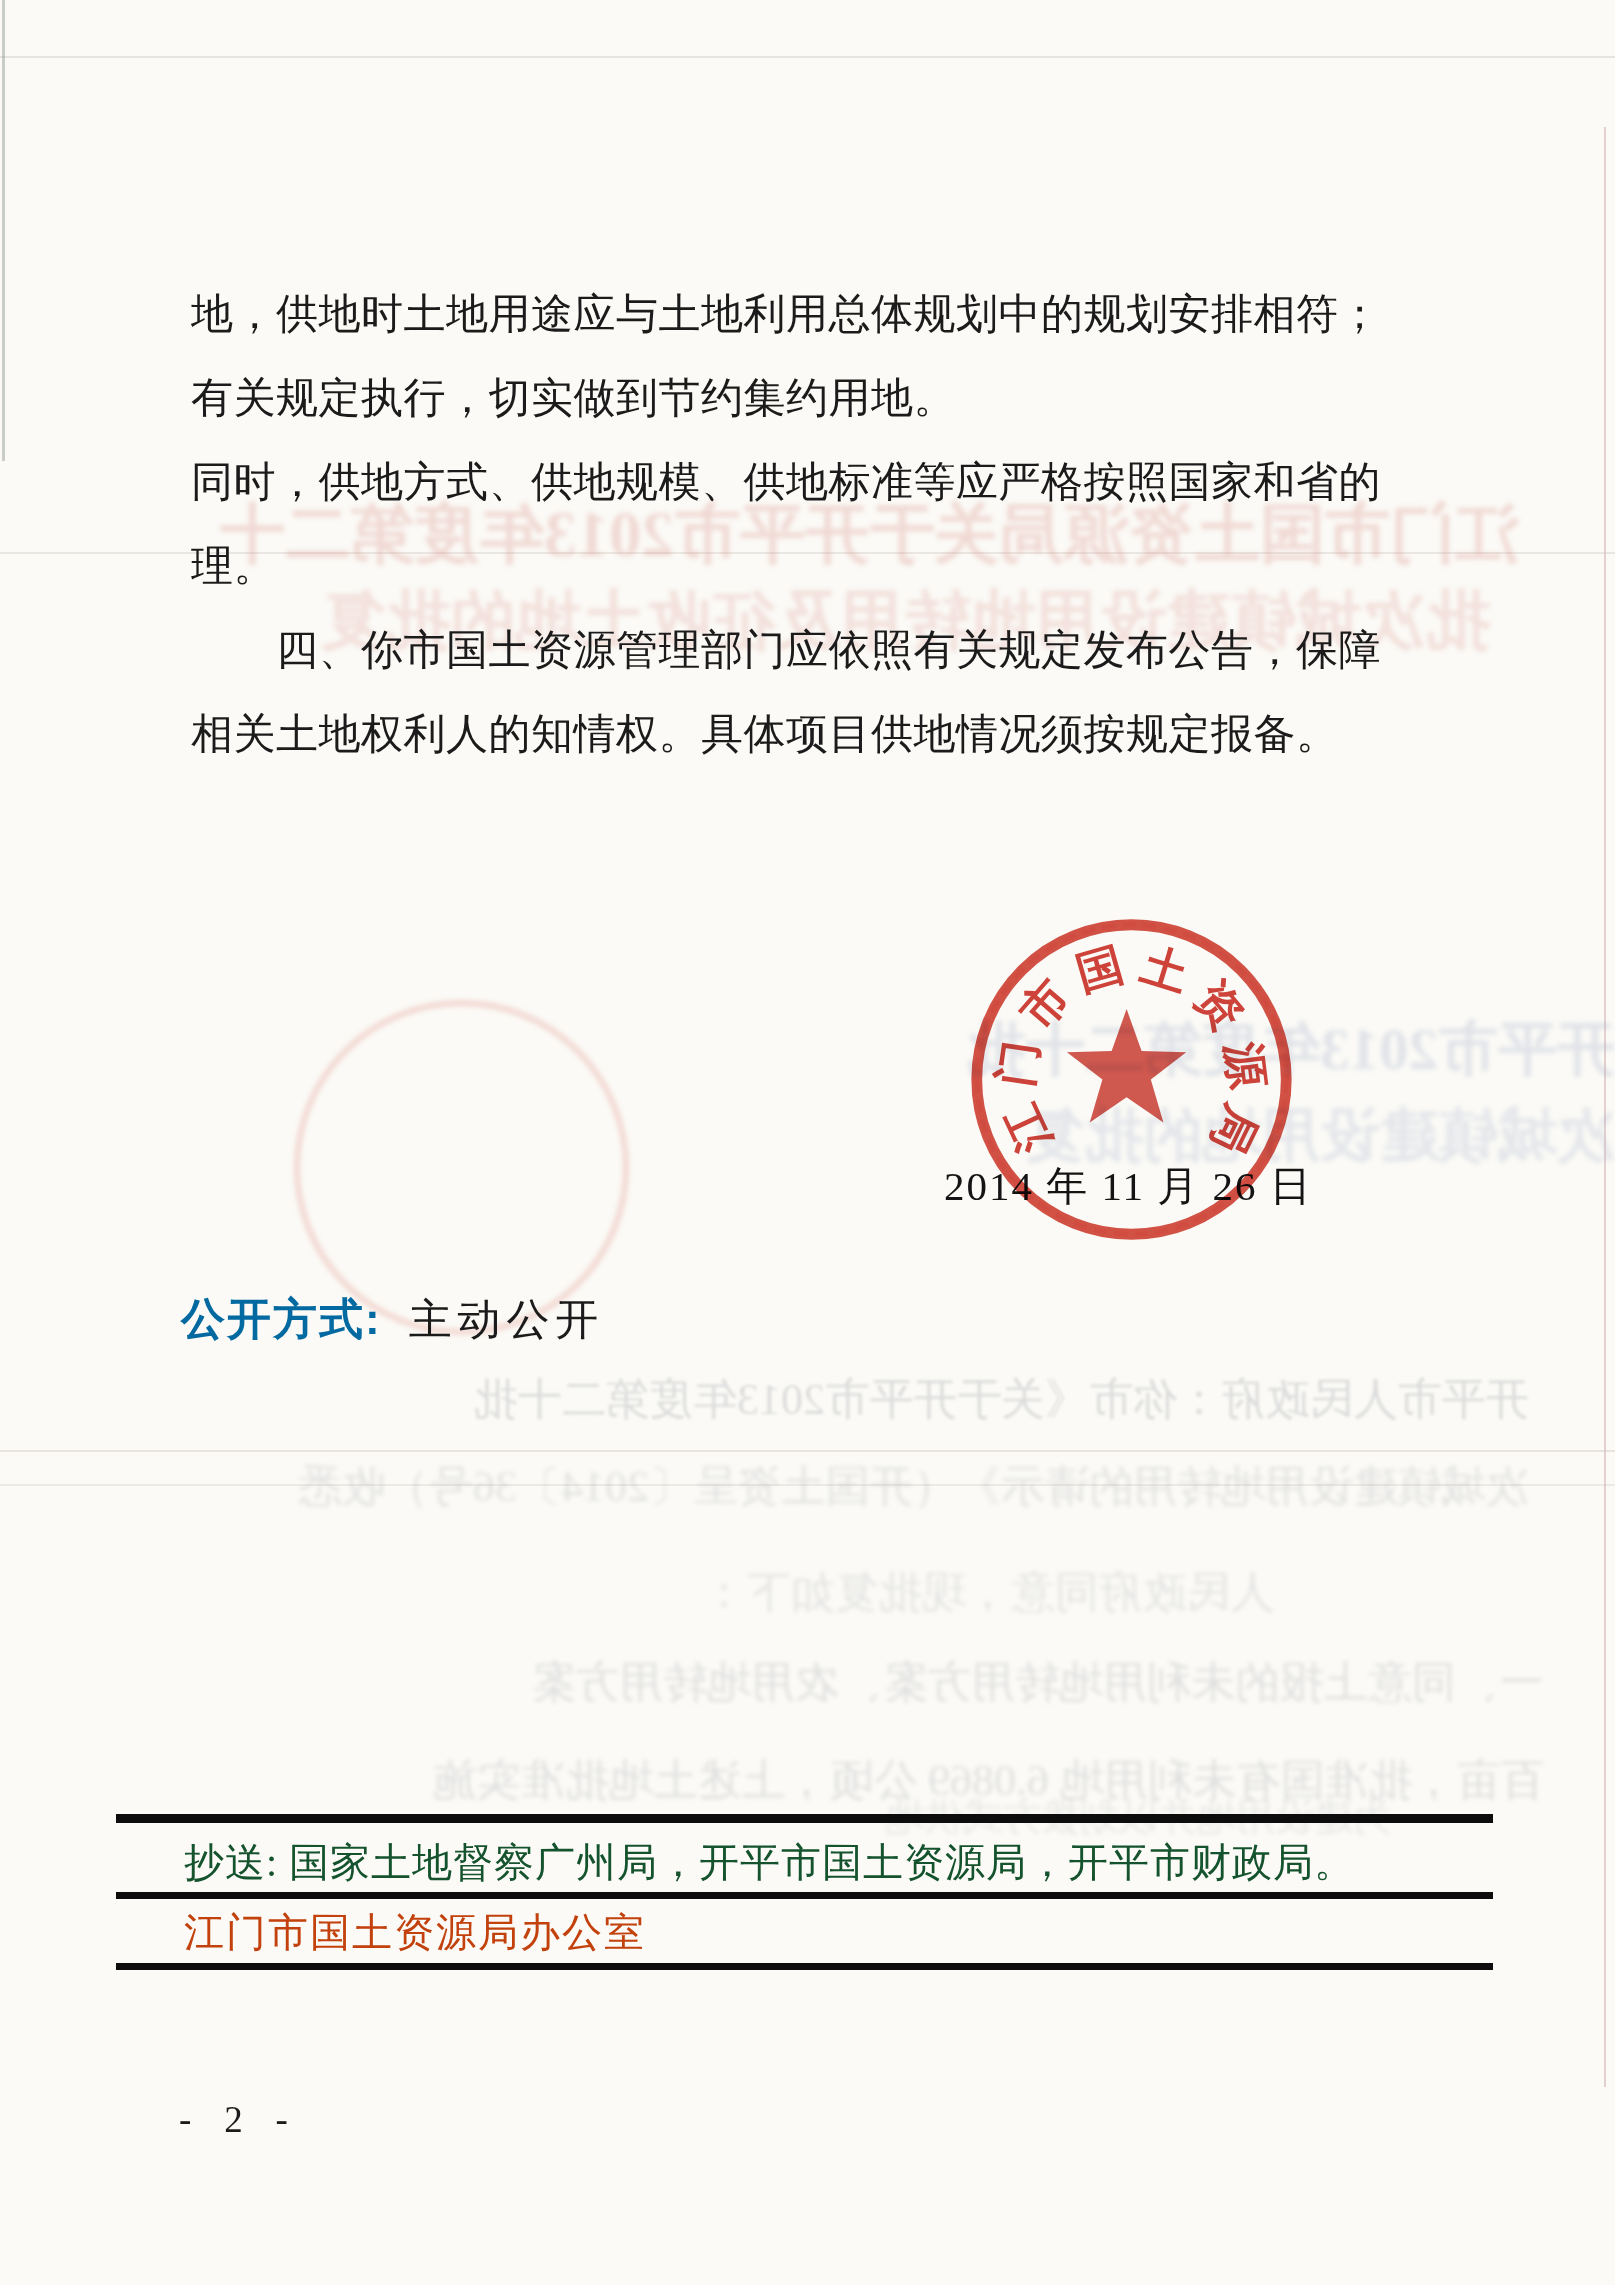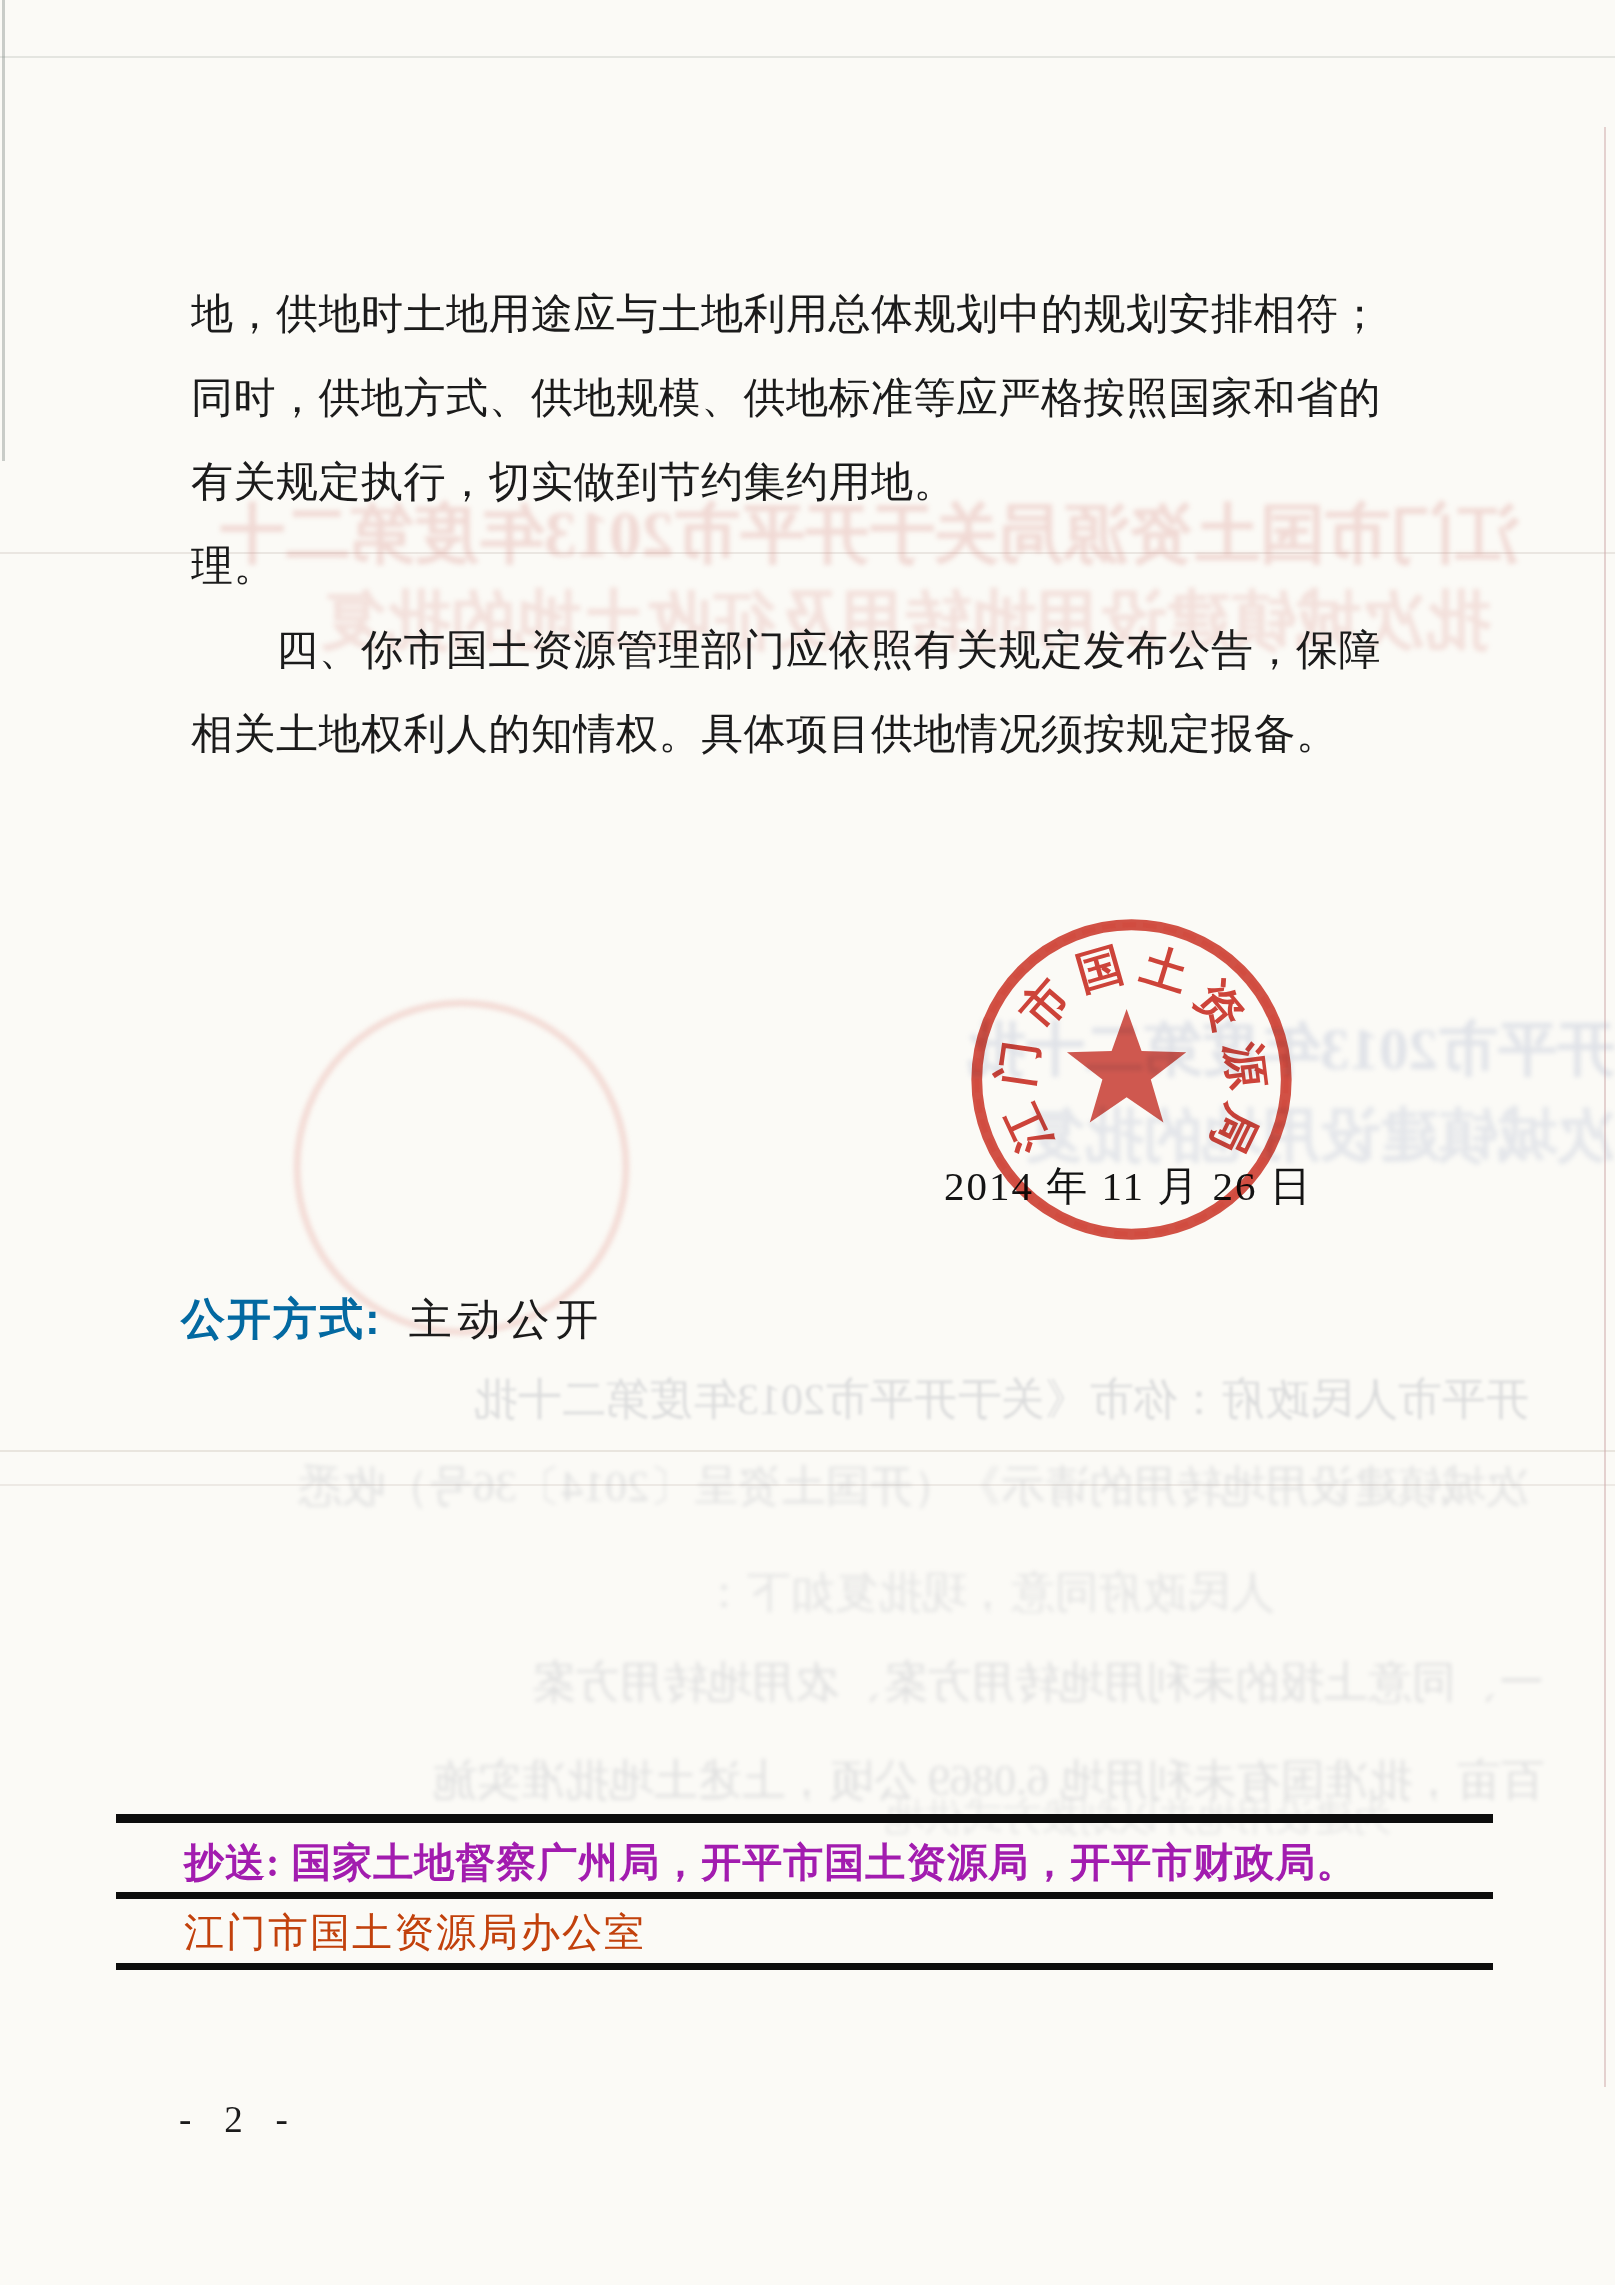--- a/index.html
+++ b/index.html
@@ -73,21 +73,21 @@
   }
   .publicity .val{font-size:43px;letter-spacing:5.9px;margin-left:27px;color:#1b1b1b;}
 
   
   .rule{position:absolute;left:116px;width:1377px;background:#0d0d0d;}
   .rule-top{top:1814px;height:8.8px;}
   .rule-mid{top:1892px;height:6.9px;}
   .rule-bot{top:1963px;height:6.9px;}
   .cc-line{
     position:absolute;left:184px;top:1835px;font-size:40px;
-    letter-spacing:1px;color:#a21caf;white-space:nowrap;font-weight:bold;
+    letter-spacing:1px;color:#14532d;white-space:nowrap;
   }
   .issuing-office{
     position:absolute;left:184px;top:1905px;font-size:40px;
     letter-spacing:2px;color:#c2410c;white-space:nowrap;
   }
   .print-date{
     position:absolute;right:196px;top:1905px;font-size:40px;
     letter-spacing:2px;color:#151515;white-space:nowrap;
   }
 
@@ -115,22 +115,22 @@
   <div class="ghost g4">开平市人民政府：你市《关于开平市2013年度第二十批</div>
   <div class="ghost g5">次城镇建设用地转用的请示》（开国土资呈〔2014〕36号）收悉</div>
   <div class="ghost g6">人民政府同意，现批复如下：</div>
   <div class="ghost g7">一、同意上报的未利用地转用方案、农用地转用方案</div>
   <div class="ghost g8">百亩，批准国有未利用地 6.0869 公顷，上述土地批准实施</div>
   <div class="ghost g9">为建设用地并以划拨方式供地</div>
   <div class="ghost-seal"></div>
 
   <div class="body-text" id="body-text">
       <div class="body-line">地，供地时土地用途应与土地利用总体规划中的规划安排相符；</div>
+      <div class="body-line">有关规定执行，切实做到节约集约用地。</div>
       <div class="body-line">同时，供地方式、供地规模、供地标准等应严格按照国家和省的</div>
-      <div class="body-line">有关规定执行，切实做到节约集约用地。</div>
       <div class="body-line">理。</div>
       <div class="body-line">　　四、你市国土资源管理部门应依照有关规定发布公告，保障</div>
       <div class="body-line">相关土地权利人的知情权。具体项目供地情况须按规定报备。</div>
     </div>
 
   <div class="issue-date">2014 年 11 月 26 日</div>
 
   <svg class="seal" id="seal-svg" viewBox="0 0 340 340">
     <circle cx="170" cy="170" r="158" fill="none" stroke="#cc2a1d" stroke-width="11" opacity="0.88"></circle>
     <circle cx="170" cy="170" r="158" fill="none" stroke="#d4372a" stroke-width="5" stroke-dasharray="14 7" opacity="0.35"></circle>

